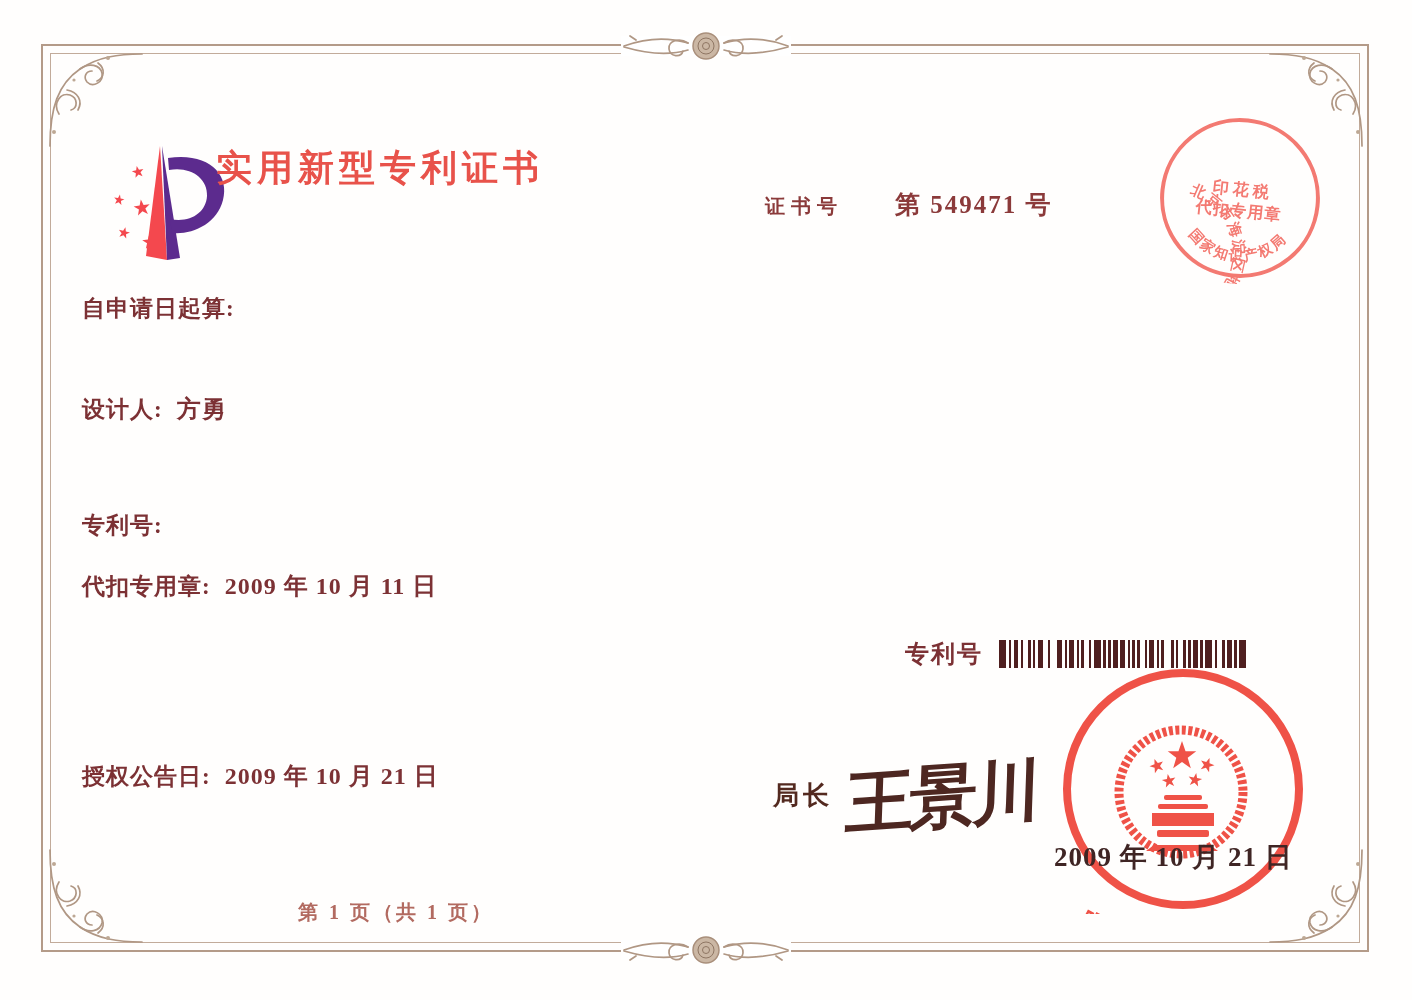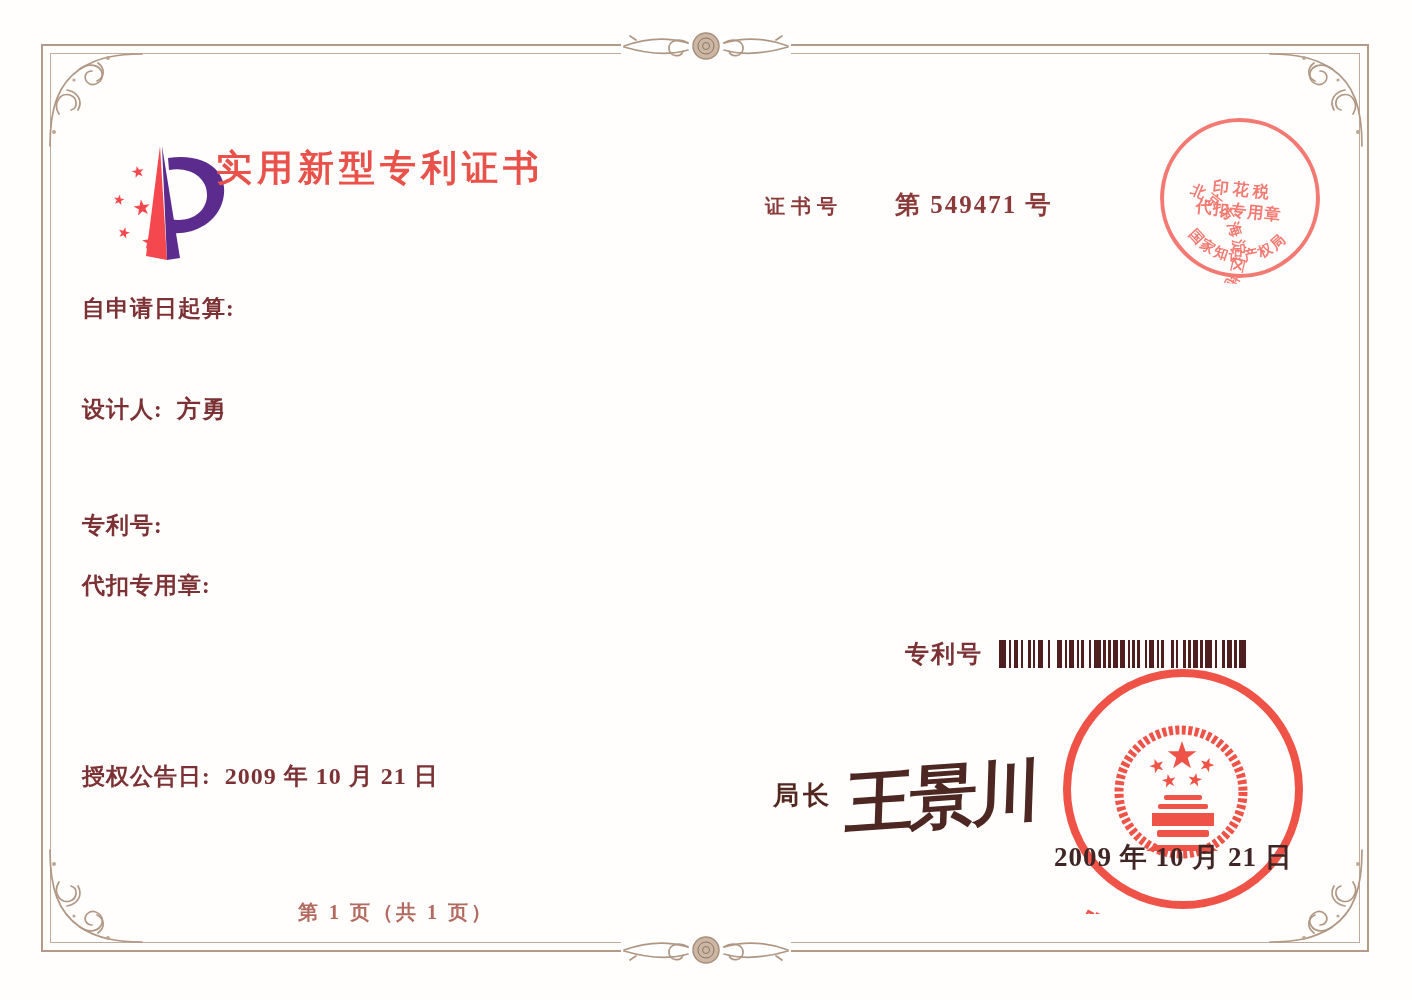--- a/index.html
+++ b/index.html
@@ -174,20 +174,21 @@
   </div>
   <div class="field f2">
     <span class="flabel">设计人:</span>
     <span class="fvalue">方勇</span>
   </div>
   <div class="field f3">
     <span class="flabel">专利号:</span>
   </div>
   <div class="field f4">
     <span class="flabel">代扣专用章:</span>
+    <span class="fvalue">2009 年 10 月 11 日</span>
   </div>
   <div class="field f6">
     <span class="flabel">授权公告日:</span>
     <span class="fvalue">2009 年 10 月 21 日</span>
   </div>
 
   <div class="body-text">
   </div>
 
   <div class="barcode-row">

